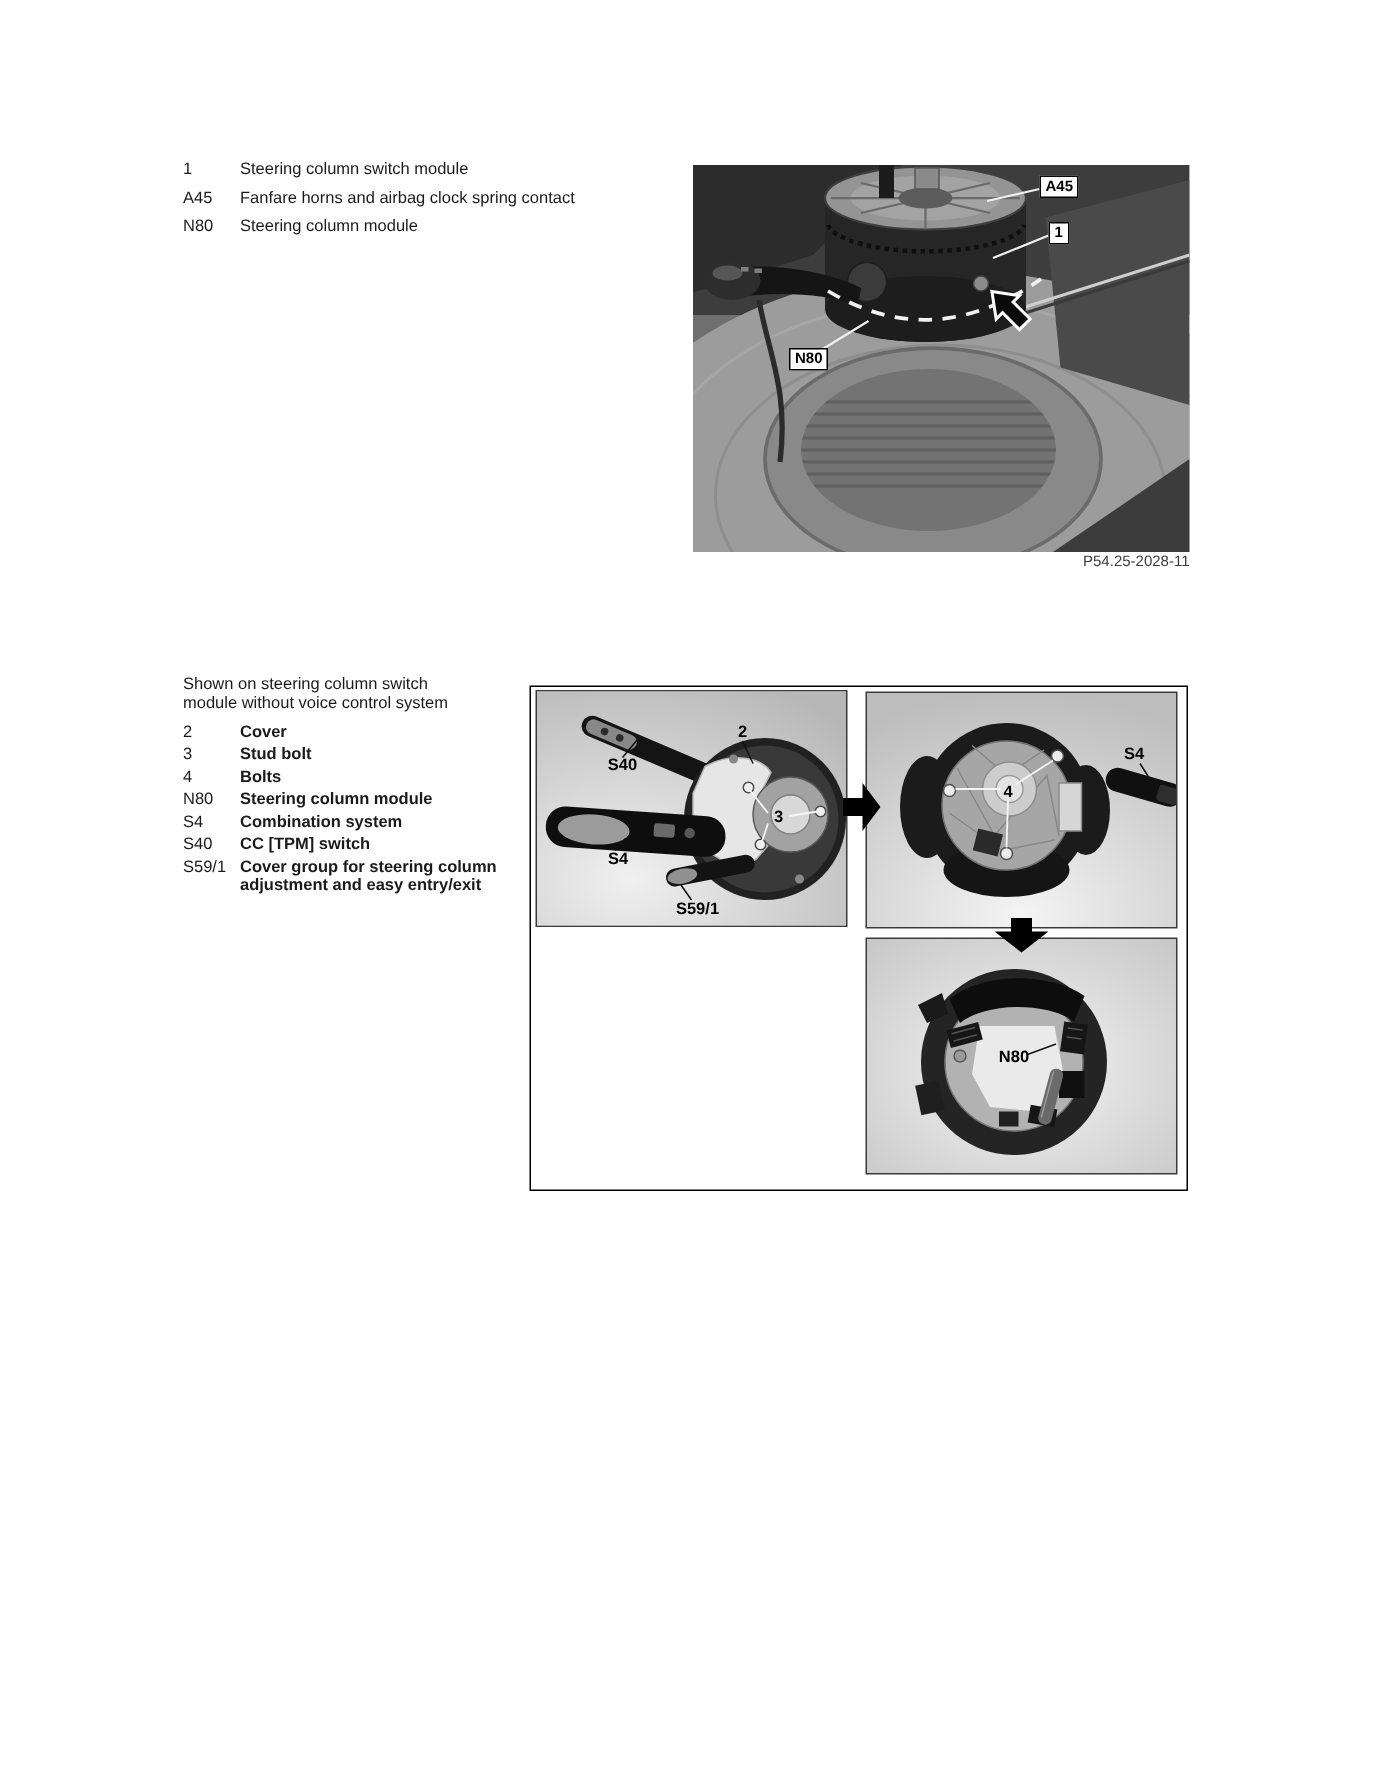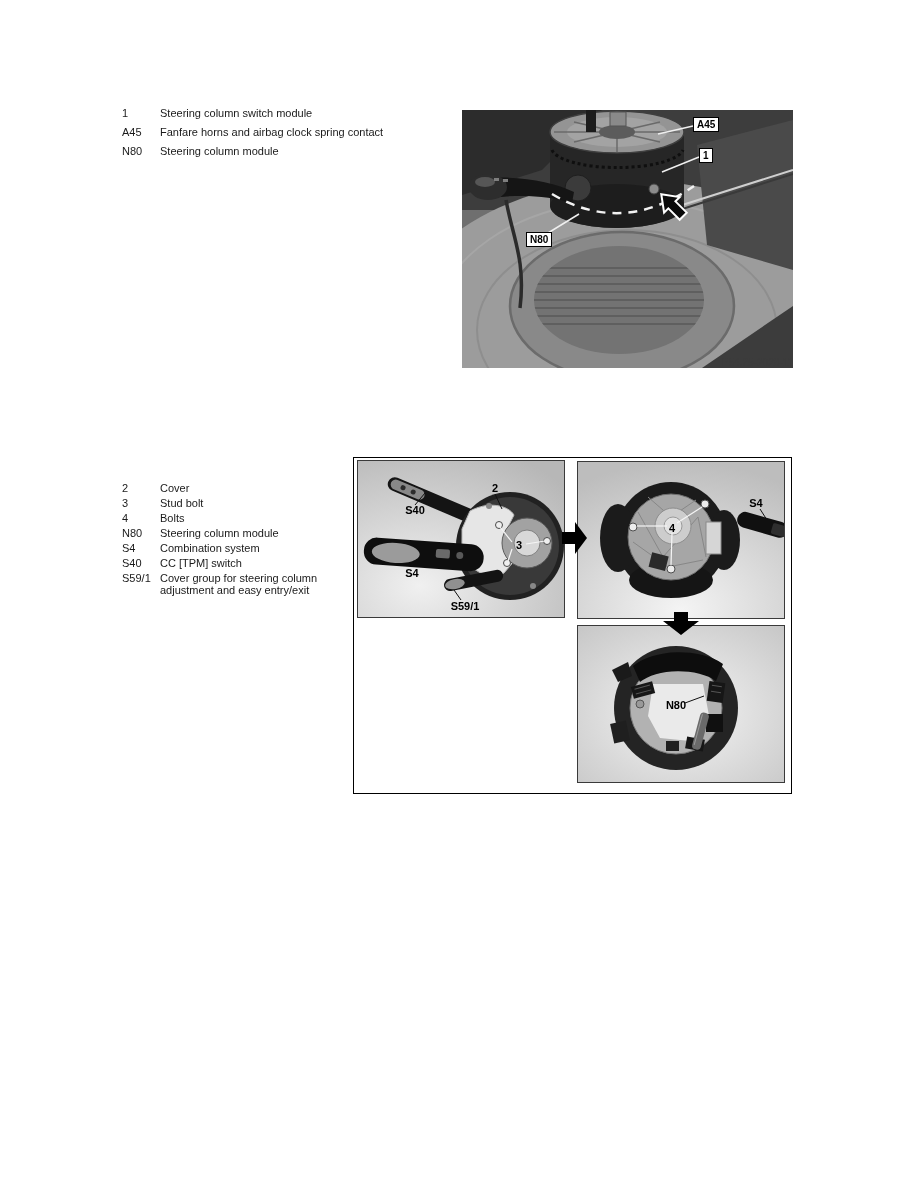--- a/index.html
+++ b/index.html
@@ -8,31 +8,31 @@
 
   
   .legend { position:absolute; font-size:11px; }
   .legend-row { display:flex; line-height:12px; }
   .key  { width:38px; flex:none; }
   .legend-f1 { left:122px; top:107px; }
   .legend-f1 .legend-row { margin-bottom:7px; }
   .legend-f1 .desc { white-space:nowrap; }
   .legend-f2 { left:122px; top:482px; }
   .legend-f2 .legend-row { margin-bottom:3px; }
-  .legend-f2 .desc { width:172px; }
+  .legend-f2 .desc { width:172px;font-weight:bold; }
   .row-gap { margin-top:3px; }
   .intro { position:absolute; left:122px; top:450px; width:188px; font-size:11px; line-height:13px; }
 
   
   .photo1 { position:absolute; left:462px; top:110px; width:331px; height:258px; }
   .photo1 svg { display:block; }
 
   
   .caption { position:absolute; font-size:10px; color:#3c3c3c; text-align:right; }
-  .caption-f1 { left:462px; top:357px; width:331px; }
+  .caption-f1 { left:462px; top:369px; width:331px; }
   .caption-f2 { left:353px; top:799px; width:439px; }
 
   
   .frame  { position:absolute; left:353px; top:457px; width:437px; height:335px;
             border:1px solid #000; background:#fff; }
   .panel  { position:absolute; width:208px; height:158px; border:1px solid #3a3a3a; box-sizing:border-box; }
   .panel svg { display:block; }
   .panel1 { left:3px;  top:2px; }
   .panel2 { left:223px; top:3px; }
   .panel3 { left:223px; top:167px; }
@@ -133,20 +133,21 @@
       <g transform="translate(212,97) rotate(-45)">
         <polygon points="0,-18 11,-3 5,-3 5,13 -5,13 -5,-3 -11,-3" fill="#0a0a0a" stroke="#fff" stroke-width="2"></polygon>
       </g>
     </svg>
     <div class="callout-box" style="left:231px; top:7px;">A45</div>
     <div class="callout-box" style="left:237px; top:38px;">1</div>
     <div class="callout-box" style="left:64px; top:122px;">N80</div>
   </div>
   <div class="caption caption-f1">P54.25-2028-11</div>
 
+  <div class="intro">Shown on steering column switch module without voice control system</div>
 
   <div class="legend legend-f2">
     <div class="legend-row">
       <span class="key">2</span>
       <span class="desc">Cover</span>
     </div>
     <div class="legend-row">
       <span class="key">3</span>
       <span class="desc">Stud bolt</span>
     </div>

